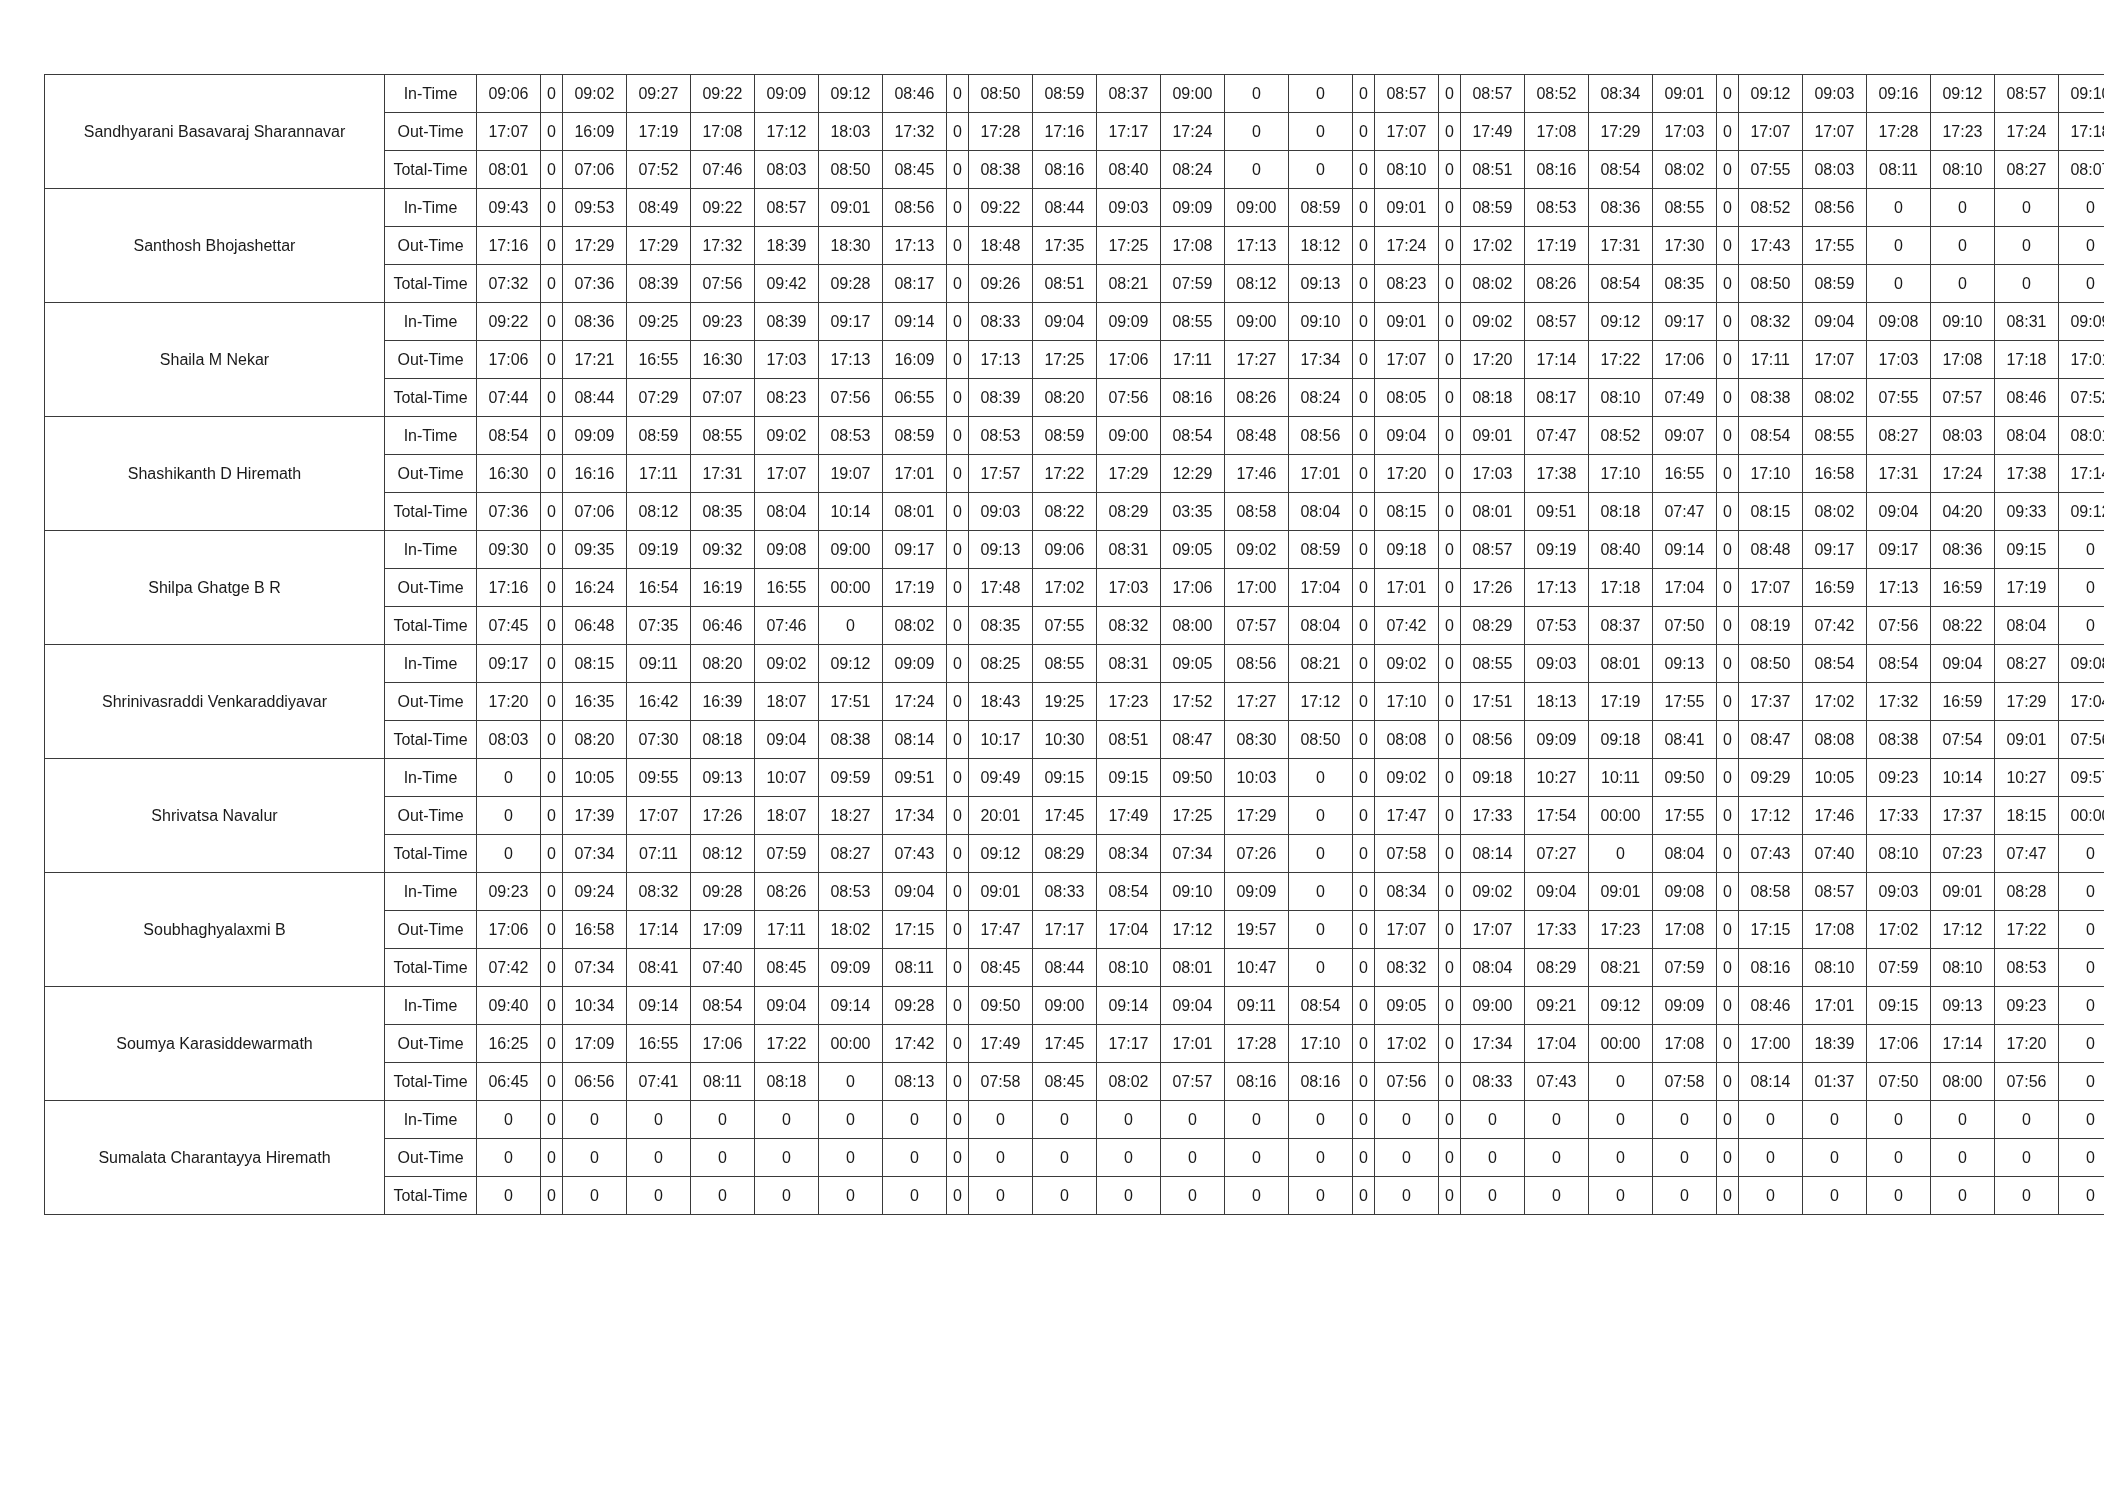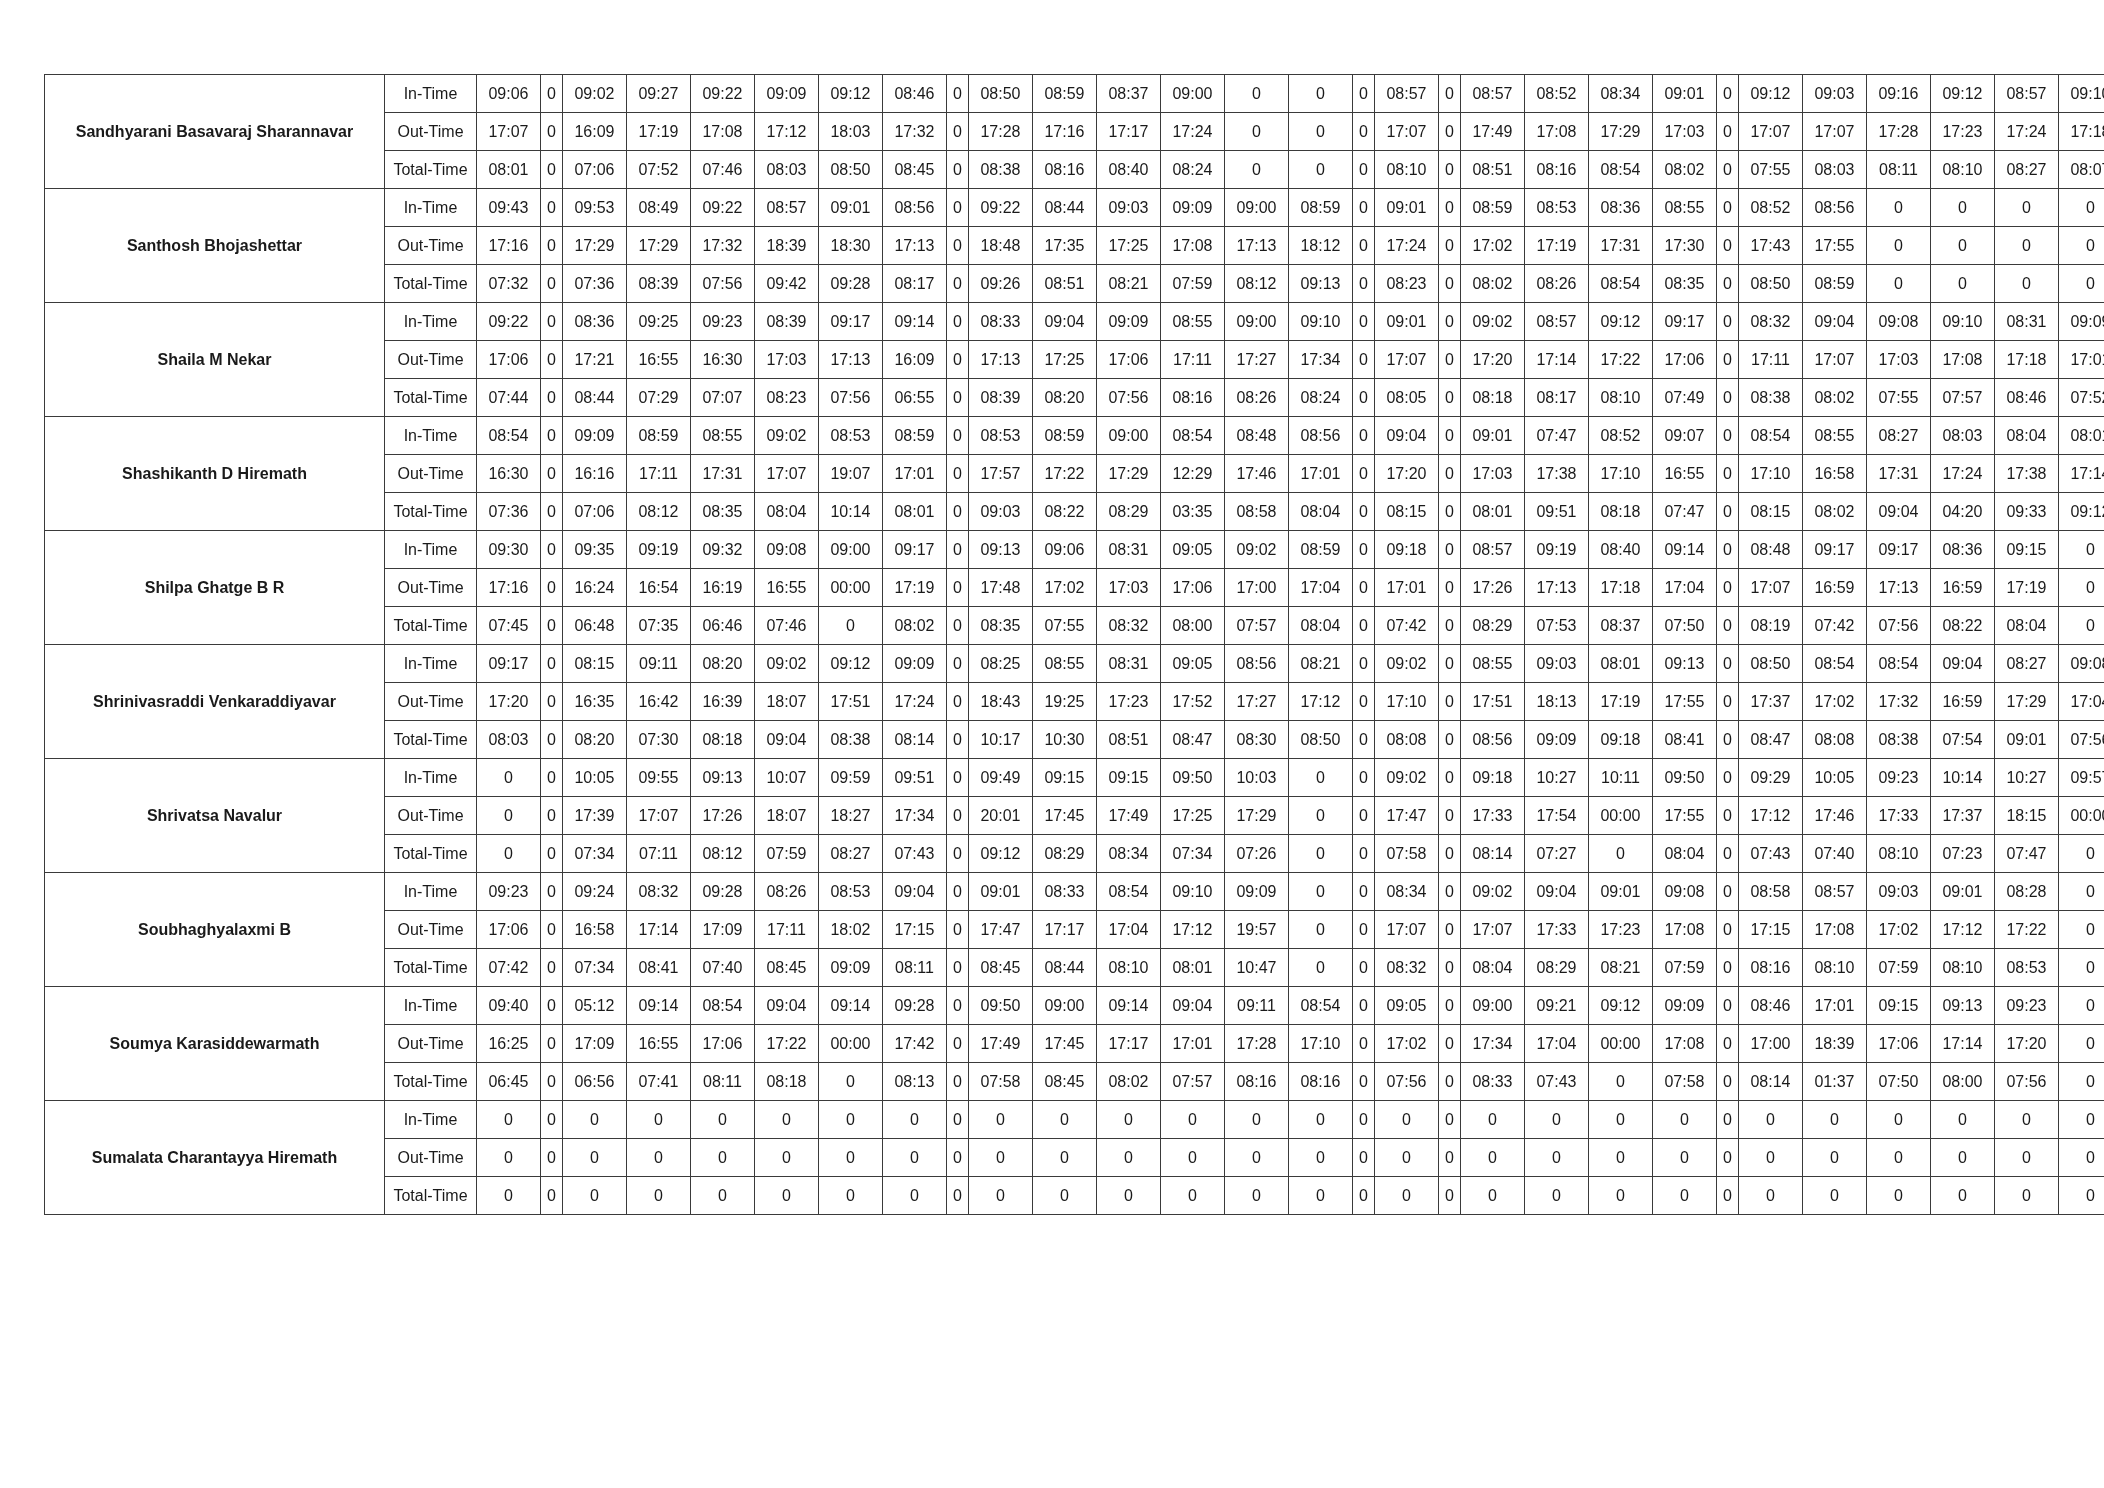--- a/index.html
+++ b/index.html
@@ -36,21 +36,20 @@
     box-sizing: border-box;
     white-space: nowrap;
     overflow: hidden;
   }
   td.name-cell {
     text-align: left;
     padding: 0 10px 0 12px;
     font-size: 21px;
     line-height: 1.25;
     vertical-align: middle;
-    font-weight: bold;
   }
   td.label-cell {
     font-size: 16px;
     width: 90px;
   }
   td.val {
     font-size: 16px;
   }
   
   col.c-name { width: 340px; }
@@ -869,21 +868,21 @@
           <td class="val">07:59</td>
           <td class="val">08:10</td>
           <td class="val">08:53</td>
           <td class="val">0</td>
         </tr>
         <tr>
           <td class="name-cell" rowspan="3">Soumya Karasiddewarmath</td>
           <td class="label-cell">In-Time</td>
           <td class="val">09:40</td>
           <td class="val">0</td>
-          <td class="val">05:12</td>
+          <td class="val">10:34</td>
           <td class="val">09:14</td>
           <td class="val">08:54</td>
           <td class="val">09:04</td>
           <td class="val">09:14</td>
           <td class="val">09:28</td>
           <td class="val">0</td>
           <td class="val">09:50</td>
           <td class="val">09:00</td>
           <td class="val">09:14</td>
           <td class="val">09:04</td>

